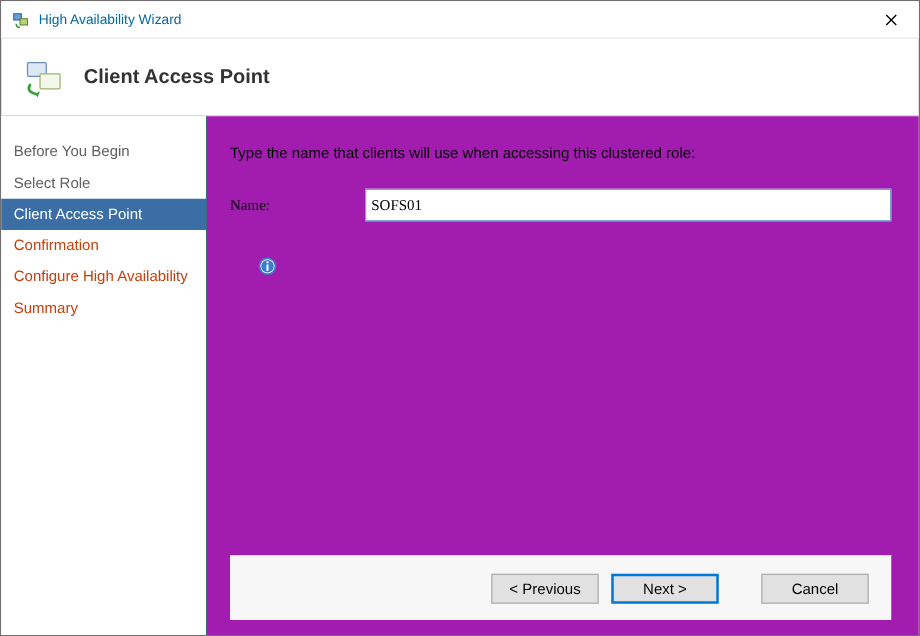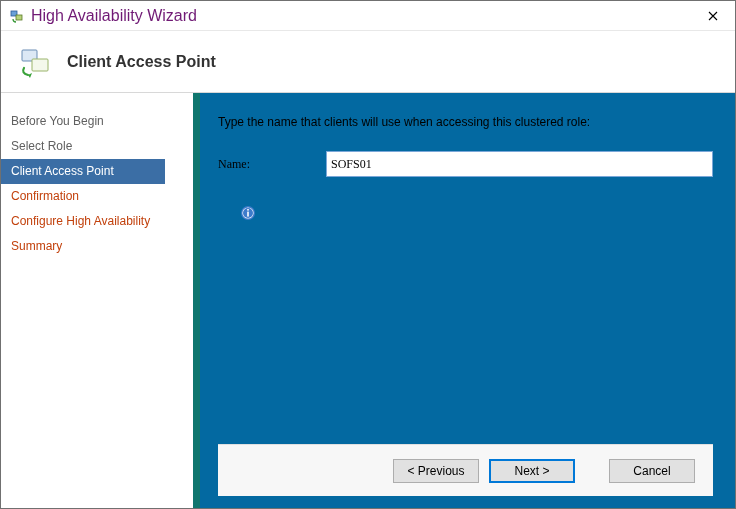--- a/index.html
+++ b/index.html
@@ -22,22 +22,22 @@
   .titlebar {
     display: flex;
     align-items: center;
     height: 30px;
     padding: 0 0 0 8px;
     background: #ffffff;
     border-bottom: 1px solid #e8e8e8;
   }
   .titlebar .title-text {
     flex: 1;
-    font-size: 16px;
-    color: #701a75;
+    font-size: 11px;
+    color: #0369a1;
     padding-left: 6px;
   }
   .titlebar .close {
     width: 45px;
     height: 29px;
     display: flex;
     align-items: center;
     justify-content: center;
     font-size: 13px;
     color: #000;
@@ -52,43 +52,42 @@
   }
   .header-band .big-title {
     font-size: 16px;
     font-weight: bold;
     color: #333;
   }
   .body {
     flex: 1;
     display: flex;
     min-height: 0;
-    gap: 28px;
   }
   .sidebar {
     width: 164px;
     background: #ffffff;
     border-right: 0;
     padding-top: 16px;
   }
   .step {
     padding: 5px 10px;
     font-size: 12px;
     color: #c2410c;
     line-height: 1.25;
   }
   .step.done { color: #606060; }
   .step.active {
     background: #3b6ea5;
     color: #ffffff;
   }
   .content {
     flex: 1;
-    background: #0369a1;
-    border-left: 7px solid #0f766e;
+    background: #a21caf;
+    border-left: 1px solid #0f766e;
     padding: 22px 22px 12px 18px;
     display: flex;
     flex-direction: column;
   }
   .instr {
     font-size: 12px;
     color: #000;
     margin-bottom: 22px;
   }
   .form-row {

